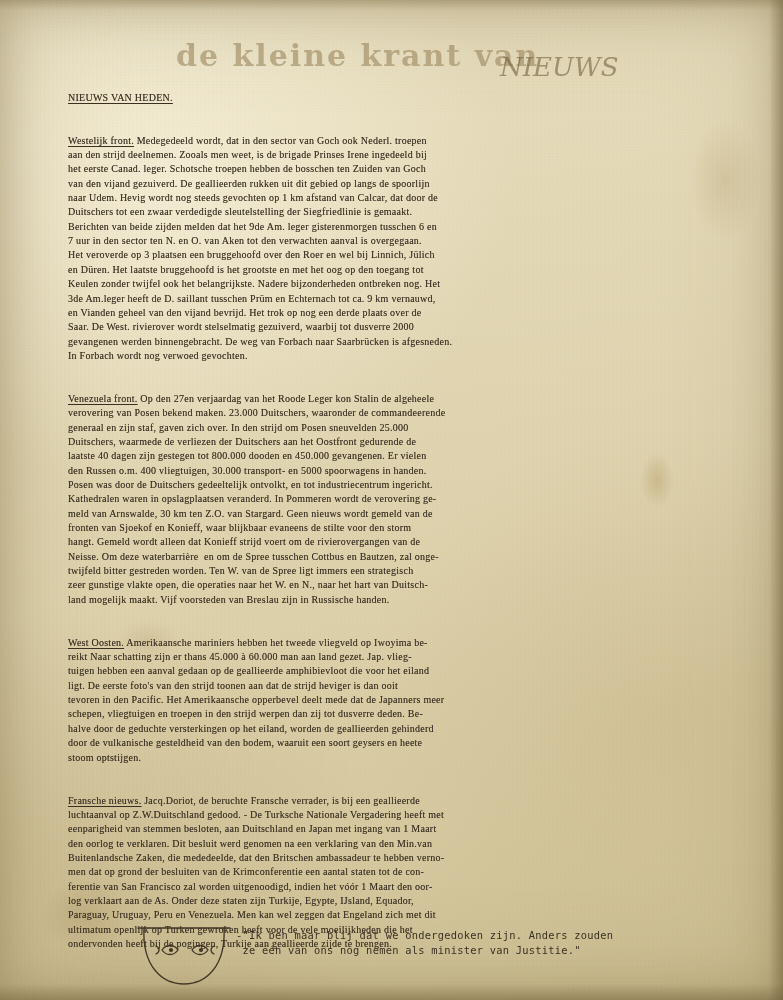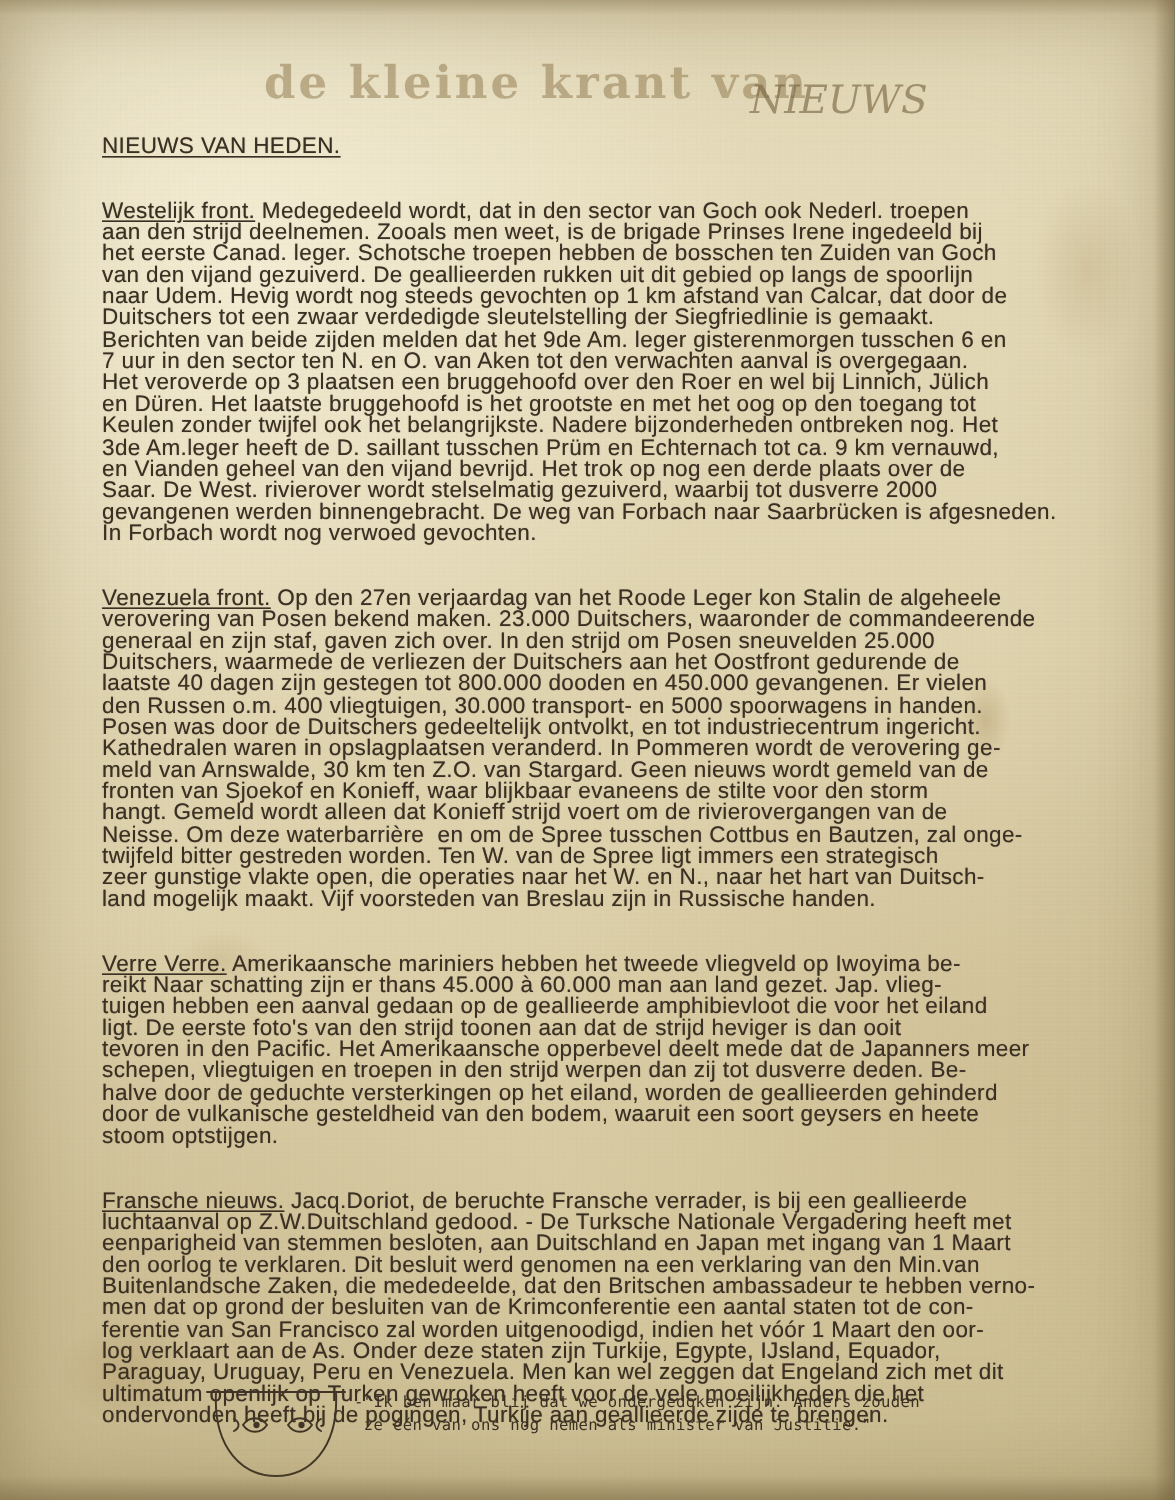--- a/index.html
+++ b/index.html
@@ -97,22 +97,22 @@
     margin-top: 26px;
   }
 
   
   #body-text {
     position: absolute;
     left: 68px;
     top: 62px;
     width: 640px;
     color: #3a3023;
-    font-family: Liberation Sans, sans-serif;
-    font-size: 15px;
+    font-family: Liberation Serif, serif;
+    font-size: 10px;
     line-height: 14.35px;
     letter-spacing: 0.25px;
     white-space: pre-wrap;
     text-shadow: 0 0 0.6px rgba(58,48,35,0.55);
   }
   .para { margin: 0 0 0 0; }
   .hdr-underline {
     text-decoration: underline;
     text-underline-offset: 2px;
   }
@@ -203,21 +203,21 @@
 den Russen o.m. 400 vliegtuigen, 30.000 transport- en 5000 spoorwagens in handen.
 Posen was door de Duitschers gedeeltelijk ontvolkt, en tot industriecentrum ingericht.
 Kathedralen waren in opslagplaatsen veranderd. In Pommeren wordt de verovering ge-
 meld van Arnswalde, 30 km ten Z.O. van Stargard. Geen nieuws wordt gemeld van de
 fronten van Sjoekof en Konieff, waar blijkbaar evaneens de stilte voor den storm
 hangt. Gemeld wordt alleen dat Konieff strijd voert om de rivierovergangen van de
 Neisse. Om deze waterbarrière  en om de Spree tusschen Cottbus en Bautzen, zal onge-
 twijfeld bitter gestreden worden. Ten W. van de Spree ligt immers een strategisch
 zeer gunstige vlakte open, die operaties naar het W. en N., naar het hart van Duitsch-
 land mogelijk maakt. Vijf voorsteden van Breslau zijn in Russische handen.</span></div>
-    <div class="para"><span class="sec-label">Verre Verre.</span><span> Amerikaansche mariniers hebben het tweede vliegveld op Iwoyima be-
+    <div class="para"><span class="sec-label">West Oosten.</span><span> Amerikaansche mariniers hebben het tweede vliegveld op Iwoyima be-
 reikt Naar schatting zijn er thans 45.000 à 60.000 man aan land gezet. Jap. vlieg-
 tuigen hebben een aanval gedaan op de geallieerde amphibievloot die voor het eiland
 ligt. De eerste foto's van den strijd toonen aan dat de strijd heviger is dan ooit
 tevoren in den Pacific. Het Amerikaansche opperbevel deelt mede dat de Japanners meer
 schepen, vliegtuigen en troepen in den strijd werpen dan zij tot dusverre deden. Be-
 halve door de geduchte versterkingen op het eiland, worden de geallieerden gehinderd
 door de vulkanische gesteldheid van den bodem, waaruit een soort geysers en heete
 stoom optstijgen.</span></div>
     <div class="para"><span class="sec-label">Fransche nieuws.</span><span> Jacq.Doriot, de beruchte Fransche verrader, is bij een geallieerde
 luchtaanval op Z.W.Duitschland gedood. - De Turksche Nationale Vergadering heeft met

